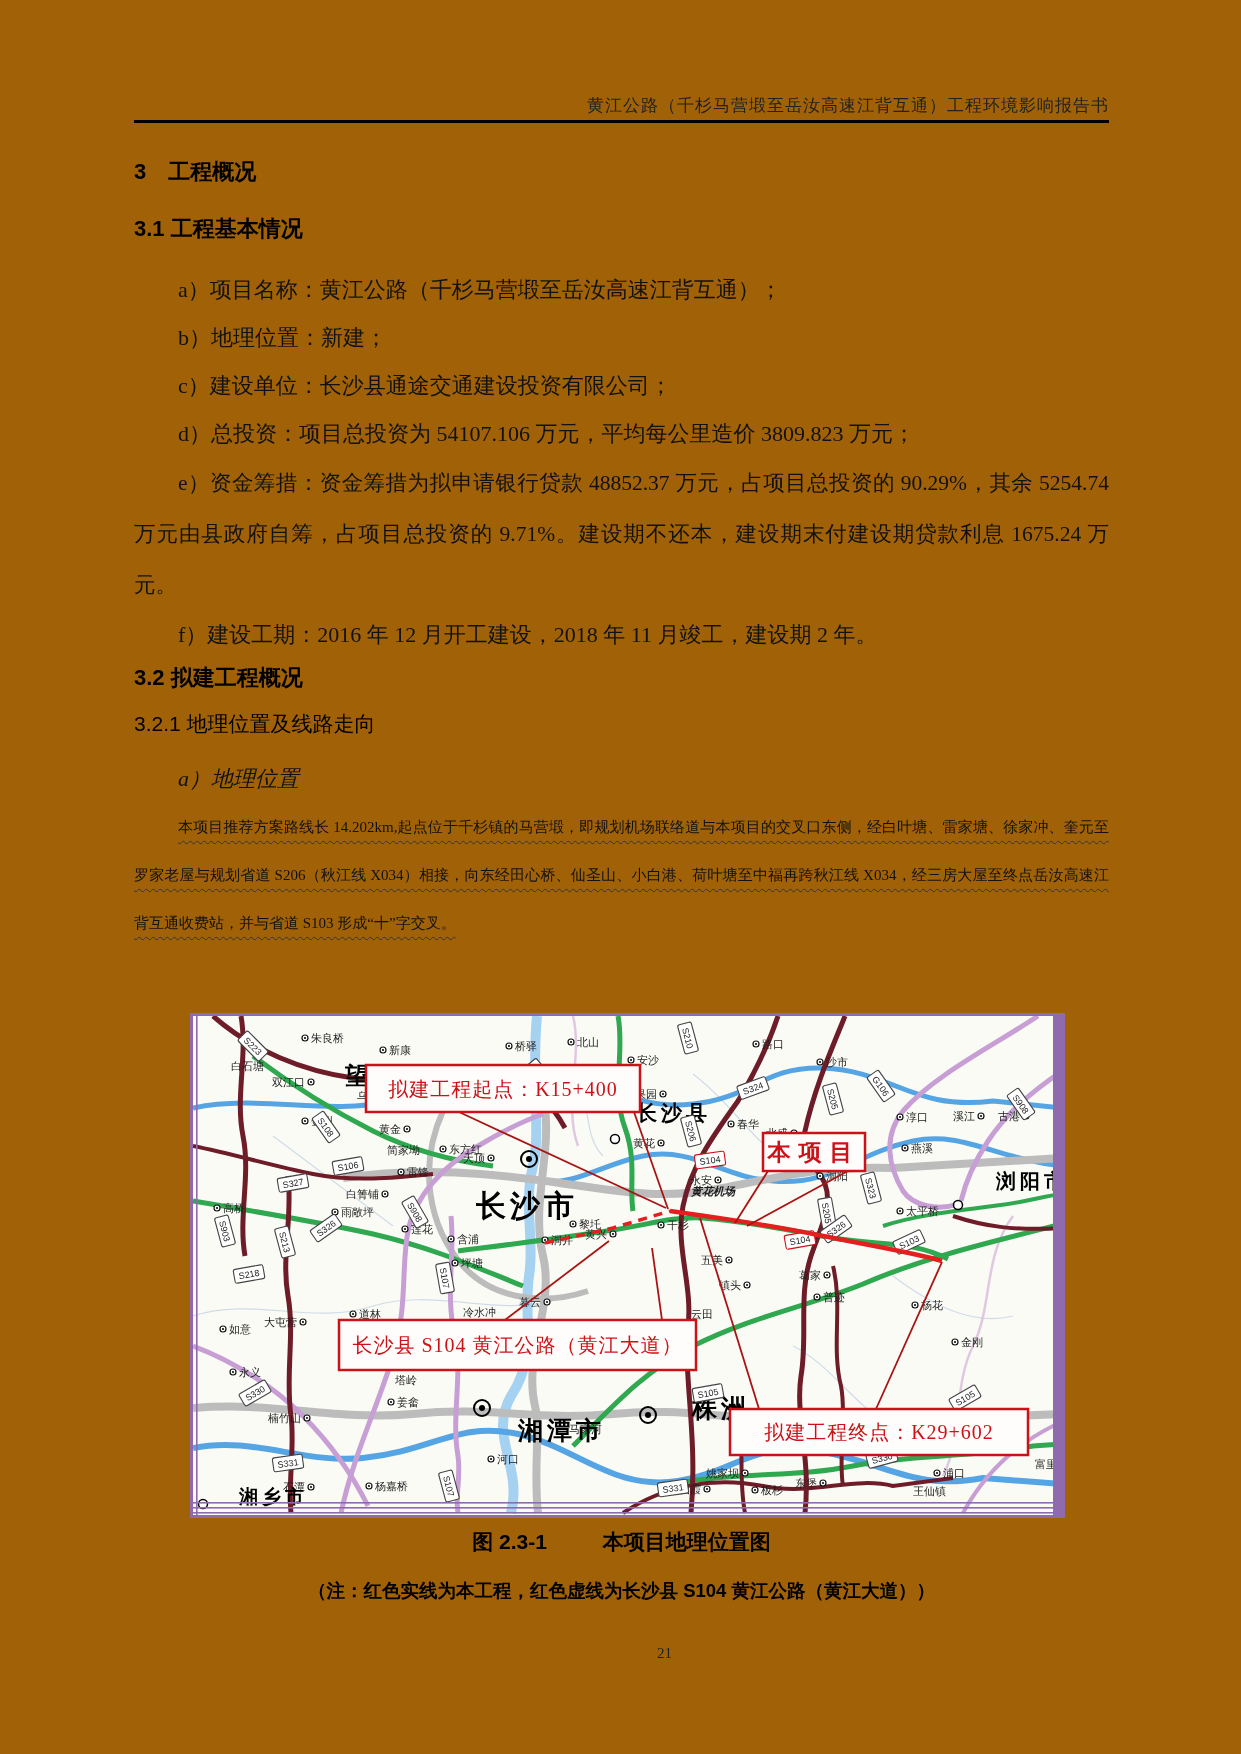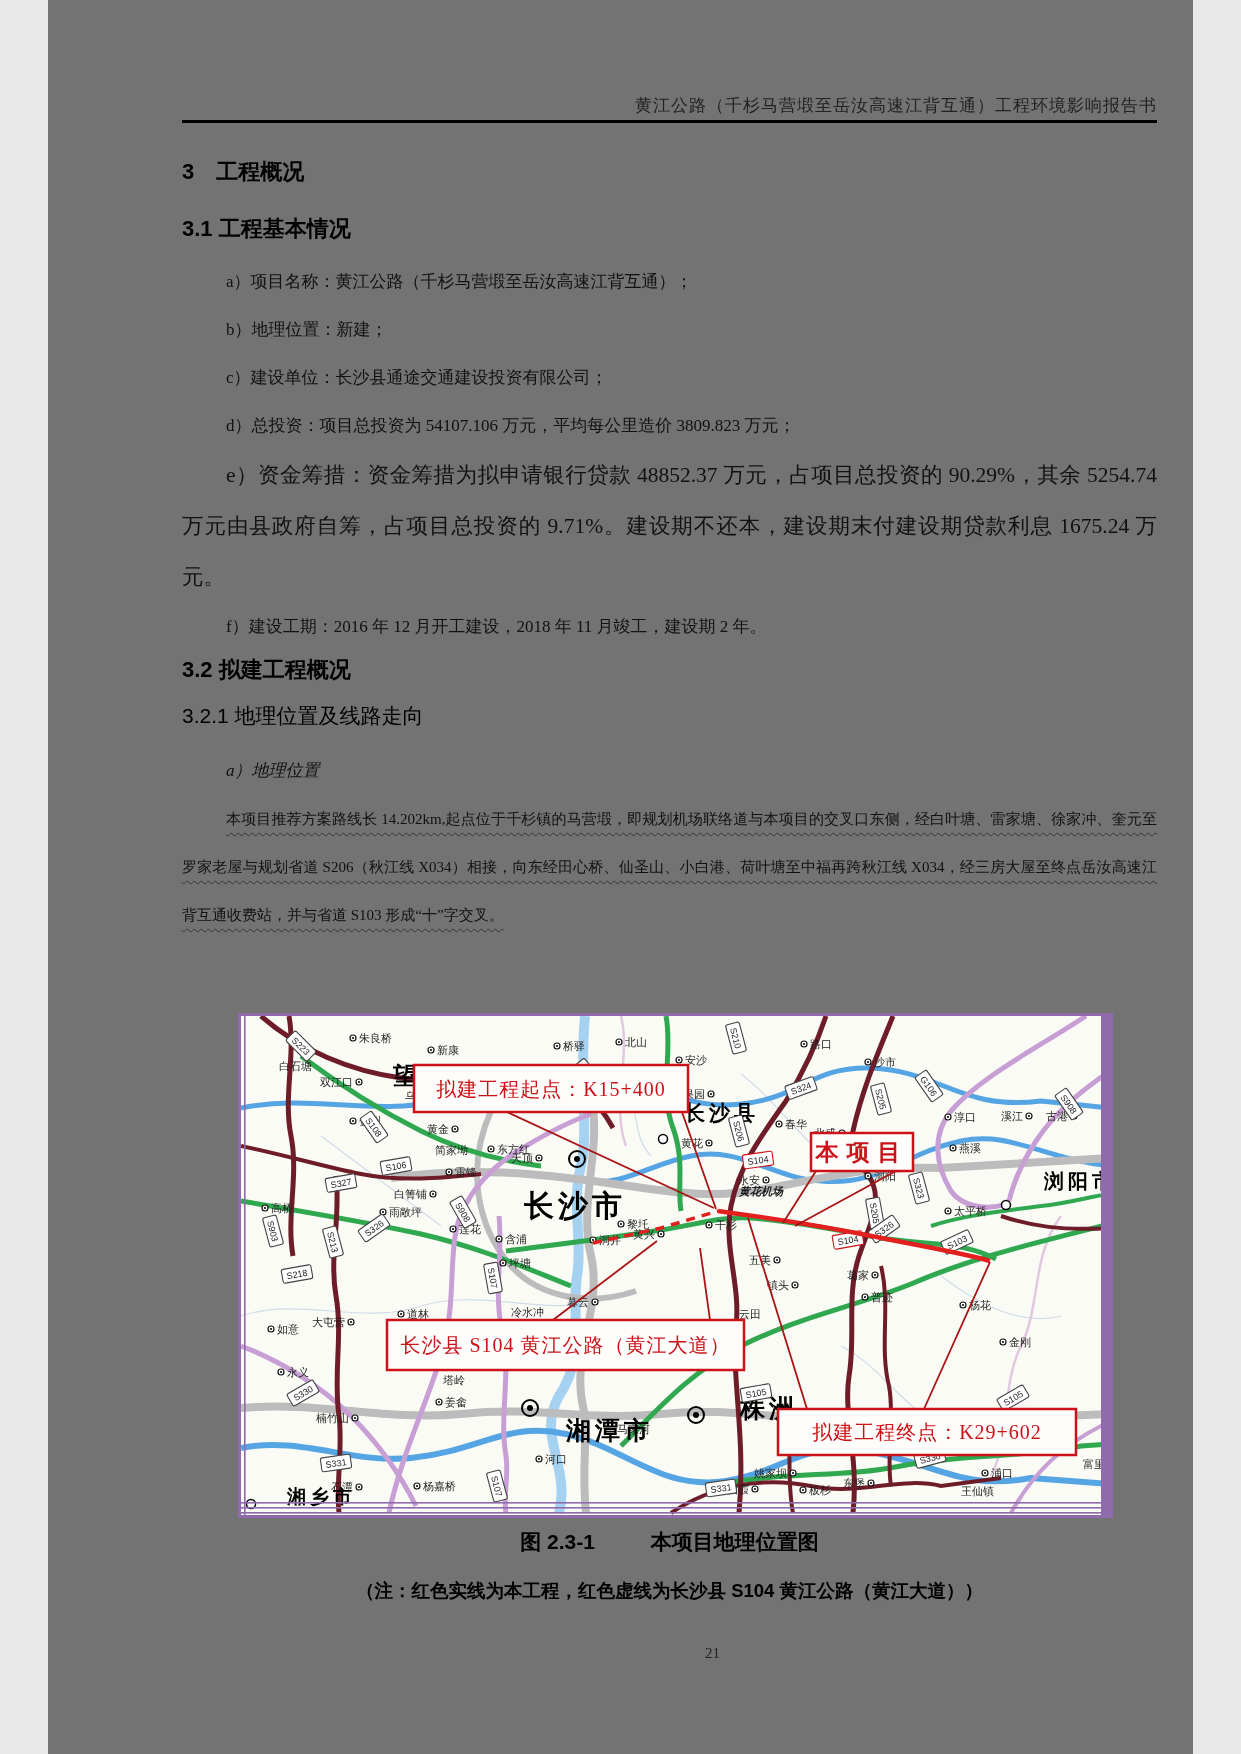--- a/index.html
+++ b/index.html
@@ -1,30 +1,30 @@
 <!DOCTYPE html>
 <html><head>
 <meta charset="utf-8">
 <style>
   html,body { margin:0; padding:0; background:#e8e8e8; }
   .page {
-    position:relative; width:1145px; height:1754px; margin:0 auto;
-    background:#737373; overflow:hidden;
+    position:relative; width:1241px; height:1754px; margin:0 auto;
+    background:#a16207; overflow:hidden;
     font-family:"Liberation Serif", serif; color:#111;
   }
   .hdr {
     position:absolute; left:134px; top:94px; width:975px;
     text-align:right; font-size:17px; color:#222; letter-spacing:1px;
   }
   .hdr-rule { position:absolute; left:134px; top:120px; width:975px; height:3px; background:#000; }
   .flow { position:absolute; left:134px; top:157px; width:975px; }
   .h-sans { font-family:Liberation Sans, sans-serif; font-weight:bold; font-size:22px; line-height:30px; color:#000; }
   .h-sans-light { font-family:"Liberation Sans", sans-serif; font-weight:normal; font-size:21px; line-height:30px; color:#000; }
-  .gap27 { margin-bottom:27px; } .gap22 { margin-bottom:14px; }
-  .body-line { font-size:17px; line-height:48px; text-indent:44px; }
+  .gap27 { margin-bottom:27px; } .gap22 { margin-bottom:22px; }
+  .body-line { font-size:22px; line-height:48px; text-indent:44px; }
   .body-par  { font-size:21.5px; line-height:51px; text-indent:44px; text-align:justify; margin:0; }
   .route-par {
     font-size:15px; line-height:48px; text-indent:44px; text-align:justify; margin:0;
     text-decoration:underline; text-decoration-style:wavy; text-decoration-color:#333;
     text-decoration-thickness:1px; text-underline-offset:8px;
   }
   .map-wrap {
     position:absolute; left:190px; top:1013px; width:869px; height:499px;
     border:3px solid #8f6bae; background:#fbfbf6; box-sizing:content-box;
   }

